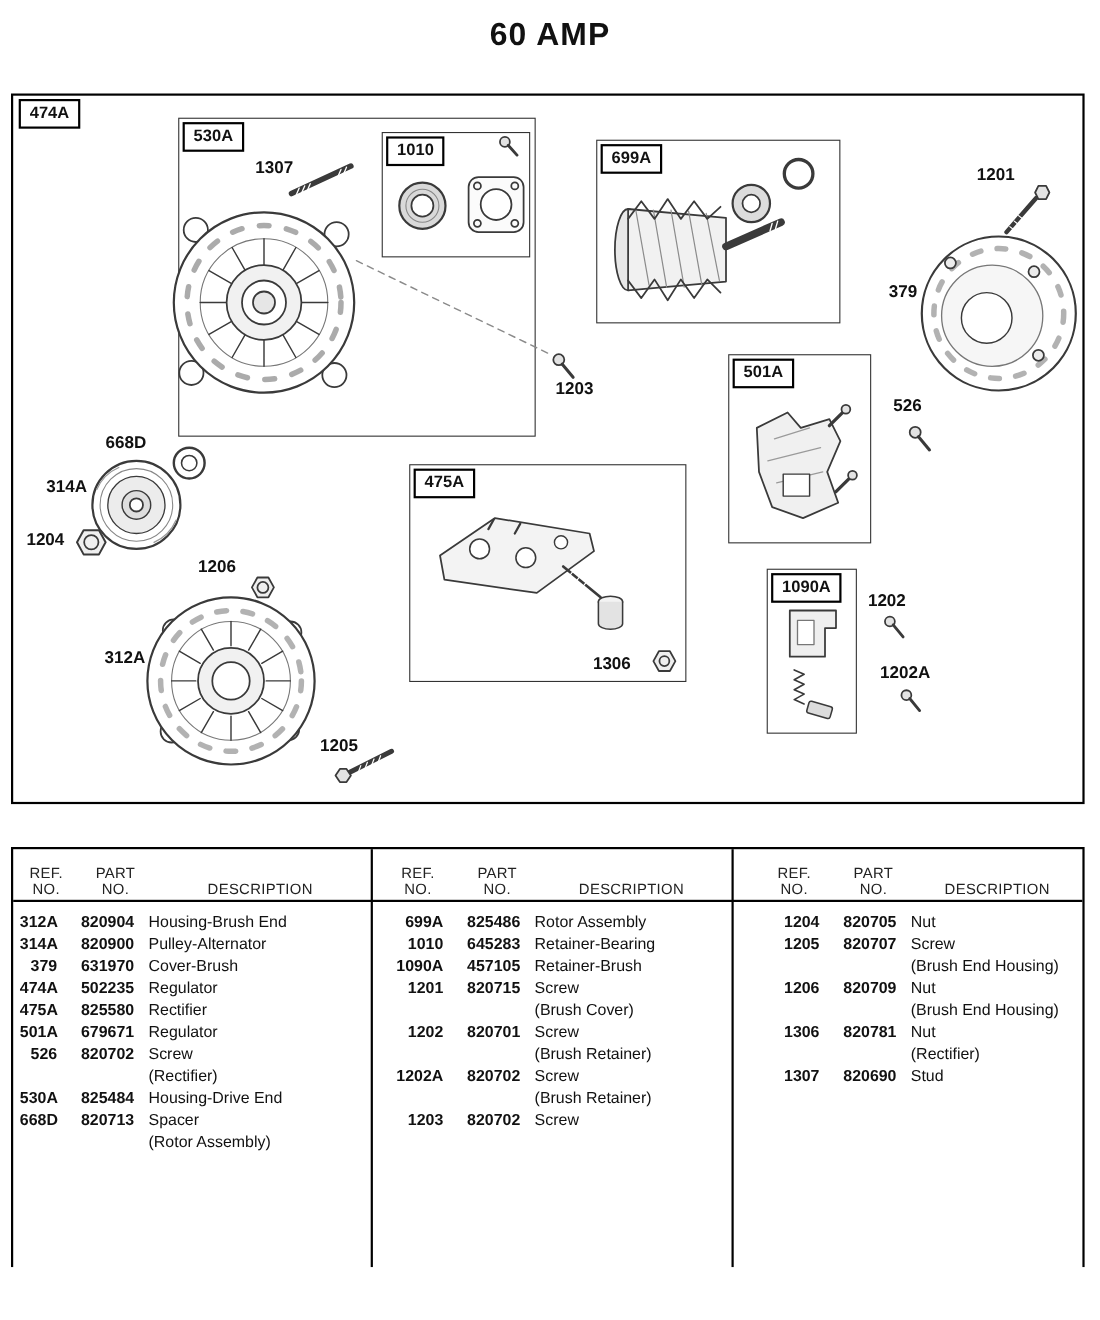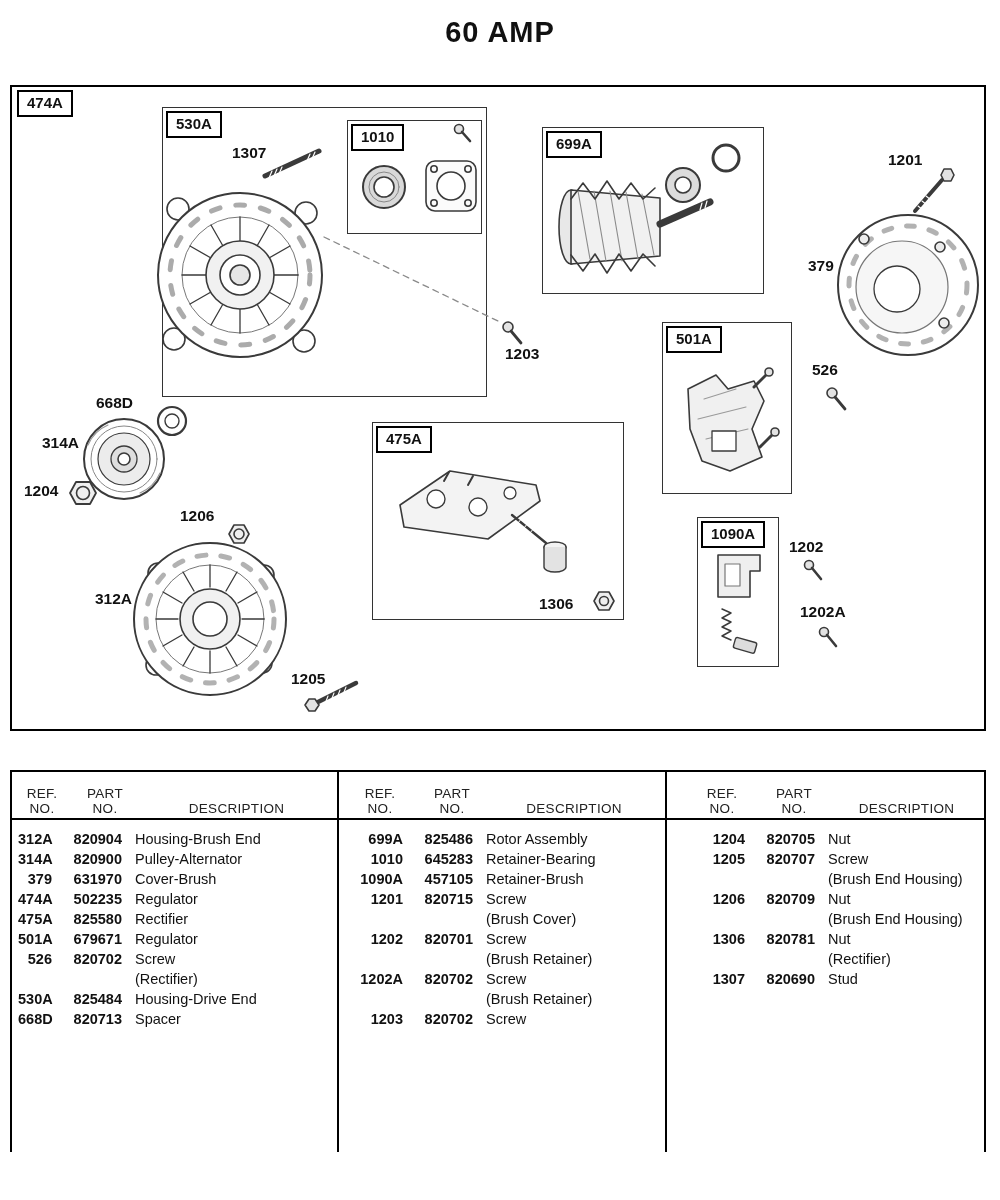--- a/index.html
+++ b/index.html
@@ -330,20 +330,25 @@
           <div class="trow">
             <span class="tref">530A</span>
             <span class="tpart">825484</span>
             <span class="tdesc">Housing-Drive End</span>
           </div>
           <div class="trow">
             <span class="tref">668D</span>
             <span class="tpart">820713</span>
             <span class="tdesc">Spacer</span>
           </div>
+          <div class="trow">
+            <span class="tref"></span>
+            <span class="tpart"></span>
+            <span class="tdesc">(Rotor Assembly)</span>
+          </div>
         </div>
     </div>
 
     <div class="tcol c2">
       <div class="thead">
         <span class="stack h-ref">
           <span style="display:block;">REF.</span>
           <span style="display:block;">NO.</span>
         </span>
         <span class="stack h-part">

